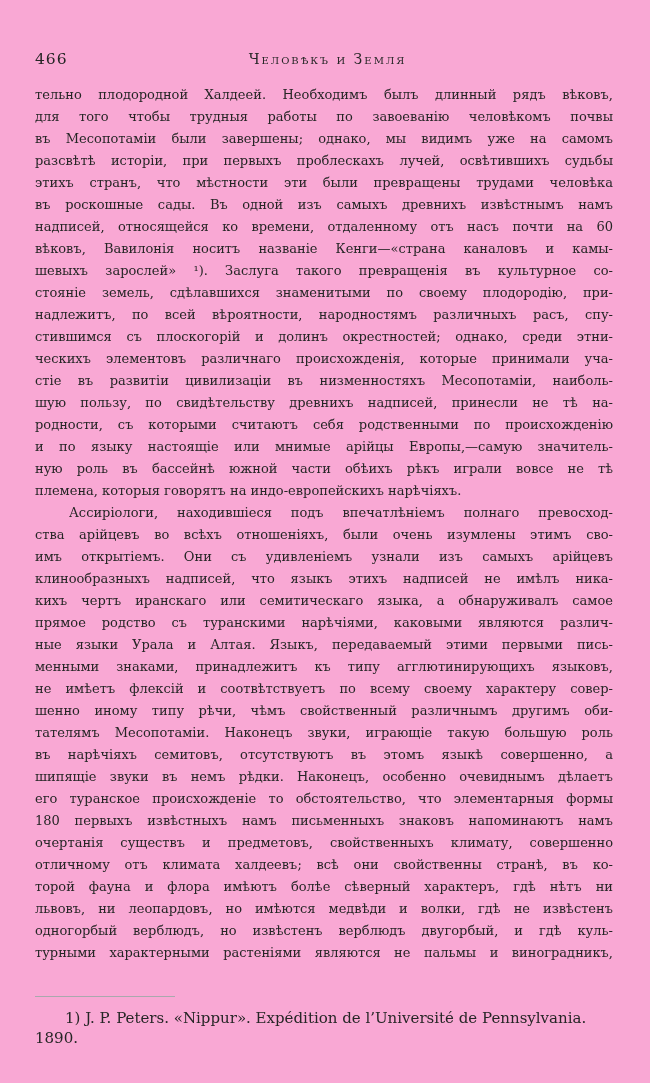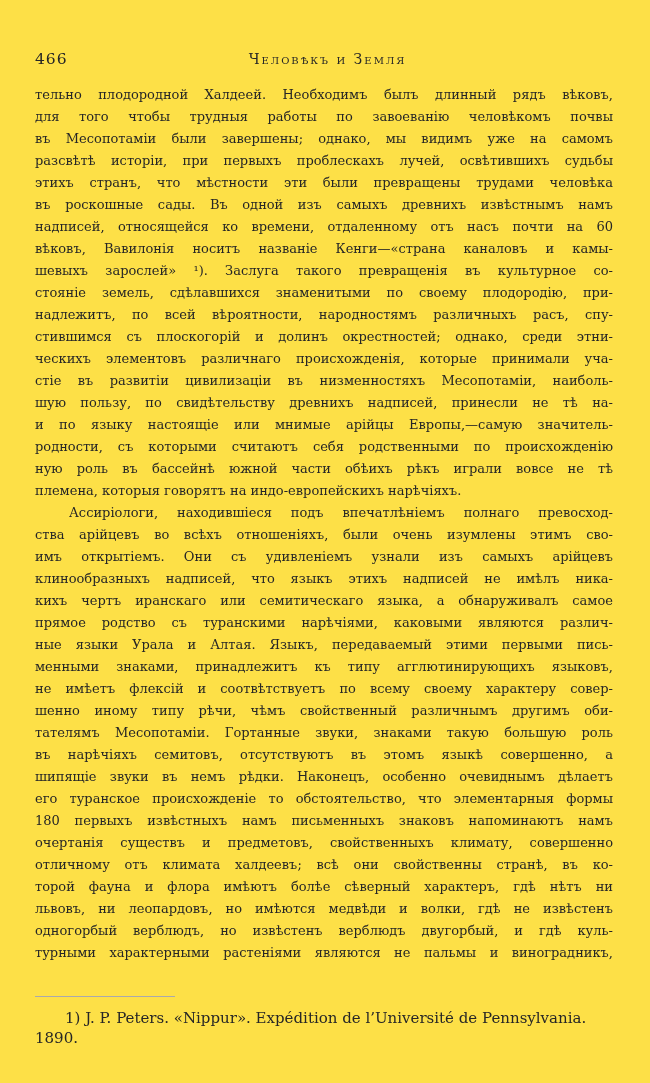--- a/index.html
+++ b/index.html
@@ -6,21 +6,21 @@
   body {
     width: 650px; height: 1083px;
     font-family: "DejaVu Serif", serif;
     background: #f6f6f7;
     color: #262626;
     overflow: hidden;
   }
   .page {
     position: relative;
     width: 650px; height: 1083px;
-    background: #fde047;
+    background: #f9a8d4;
   }
   .running-head {
     position: absolute;
     top: 50px; left: 35px; right: 38px;
     height: 22px;
   }
   .page-number {
     position: absolute; left: 0; top: 0;
     font-size: 15.5px;
     letter-spacing: 1px;
@@ -86,38 +86,38 @@
       <div class="ln">въ роскошные сады. Въ одной изъ самыхъ древнихъ извѣстнымъ намъ</div>
       <div class="ln">надписей, относящейся ко времени, отдаленному отъ насъ почти на 60</div>
       <div class="ln">вѣковъ, Вавилонія носитъ названіе Кенги—«страна каналовъ и камы-</div>
       <div class="ln">шевыхъ зарослей» ¹). Заслуга такого превращенія въ культурное со-</div>
       <div class="ln">стояніе земель, сдѣлавшихся знаменитыми по своему плодородію, при-</div>
       <div class="ln">надлежитъ, по всей вѣроятности, народностямъ различныхъ расъ, спу-</div>
       <div class="ln">стившимся съ плоскогорій и долинъ окрестностей; однако, среди этни-</div>
       <div class="ln">ческихъ элементовъ различнаго происхожденія, которые принимали уча-</div>
       <div class="ln">стіе въ развитіи цивилизаціи въ низменностяхъ Месопотаміи, наиболь-</div>
       <div class="ln">шую пользу, по свидѣтельству древнихъ надписей, принесли не тѣ на-</div>
+      <div class="ln">родности, съ которыми считаютъ себя родственными по происхожденію</div>
       <div class="ln">и по языку настоящіе или мнимые арійцы Европы,—самую значитель-</div>
-      <div class="ln">родности, съ которыми считаютъ себя родственными по происхожденію</div>
       <div class="ln">ную роль въ бассейнѣ южной части обѣихъ рѣкъ играли вовсе не тѣ</div>
       <div class="ln last">племена, которыя говорятъ на индо-европейскихъ нарѣчіяхъ.</div>
     </div>
 
     <div class="paragraph">
       <div class="ln indent">Ассиріологи, находившіеся подъ впечатлѣніемъ полнаго превосход-</div>
       <div class="ln">ства арійцевъ во всѣхъ отношеніяхъ, были очень изумлены этимъ сво-</div>
       <div class="ln">имъ открытіемъ. Они съ удивленіемъ узнали изъ самыхъ арійцевъ</div>
       <div class="ln">клинообразныхъ надписей, что языкъ этихъ надписей не имѣлъ ника-</div>
       <div class="ln">кихъ чертъ иранскаго или семитическаго языка, а обнаруживалъ самое</div>
       <div class="ln">прямое родство съ туранскими нарѣчіями, каковыми являются различ-</div>
       <div class="ln">ные языки Урала и Алтая. Языкъ, передаваемый этими первыми пись-</div>
       <div class="ln">менными знаками, принадлежитъ къ типу агглютинирующихъ языковъ,</div>
       <div class="ln">не имѣетъ флексій и соотвѣтствуетъ по всему своему характеру совер-</div>
       <div class="ln">шенно иному типу рѣчи, чѣмъ свойственный различнымъ другимъ оби-</div>
-      <div class="ln">тателямъ Месопотаміи. Гортанные звуки, знаками такую большую роль</div>
+      <div class="ln">тателямъ Месопотаміи. Наконецъ звуки, играющіе такую большую роль</div>
       <div class="ln">въ нарѣчіяхъ семитовъ, отсутствуютъ въ этомъ языкѣ совершенно, а</div>
       <div class="ln">шипящіе звуки въ немъ рѣдки. Наконецъ, особенно очевиднымъ дѣлаетъ</div>
       <div class="ln">его туранское происхожденіе то обстоятельство, что элементарныя формы</div>
       <div class="ln">180 первыхъ извѣстныхъ намъ письменныхъ знаковъ напоминаютъ намъ</div>
       <div class="ln">очертанія существъ и предметовъ, свойственныхъ климату, совершенно</div>
       <div class="ln">отличному отъ климата халдеевъ; всѣ они свойственны странѣ, въ ко-</div>
       <div class="ln">торой фауна и флора имѣютъ болѣе сѣверный характеръ, гдѣ нѣтъ ни</div>
       <div class="ln">львовъ, ни леопардовъ, но имѣются медвѣди и волки, гдѣ не извѣстенъ</div>
       <div class="ln">одногорбый верблюдъ, но извѣстенъ верблюдъ двугорбый, и гдѣ куль-</div>
       <div class="ln">турными характерными растеніями являются не пальмы и виноградникъ,</div>

